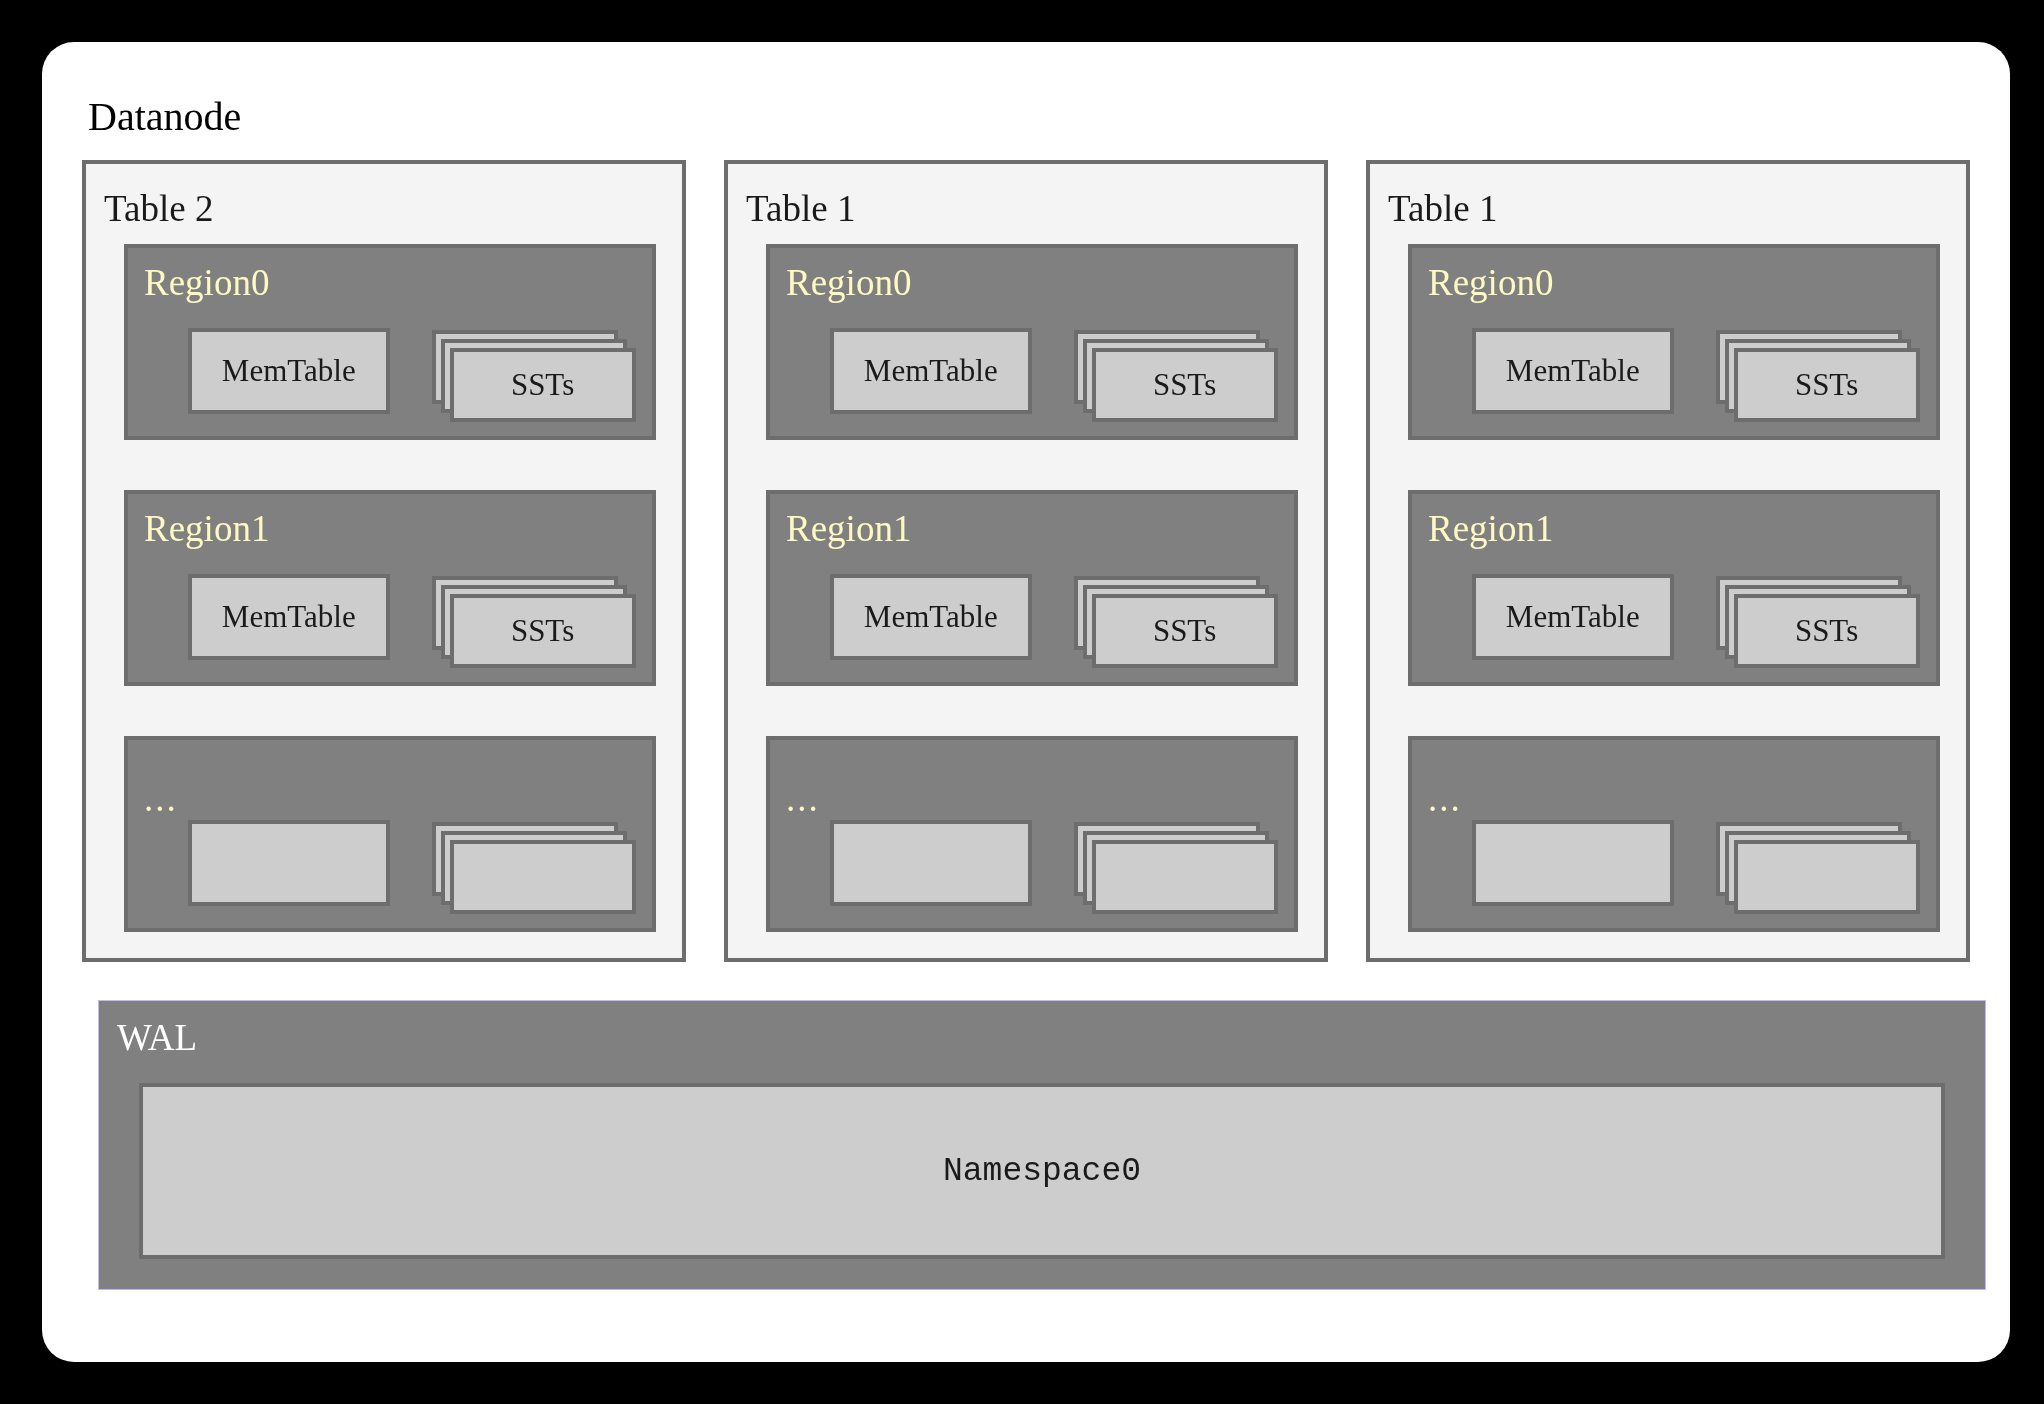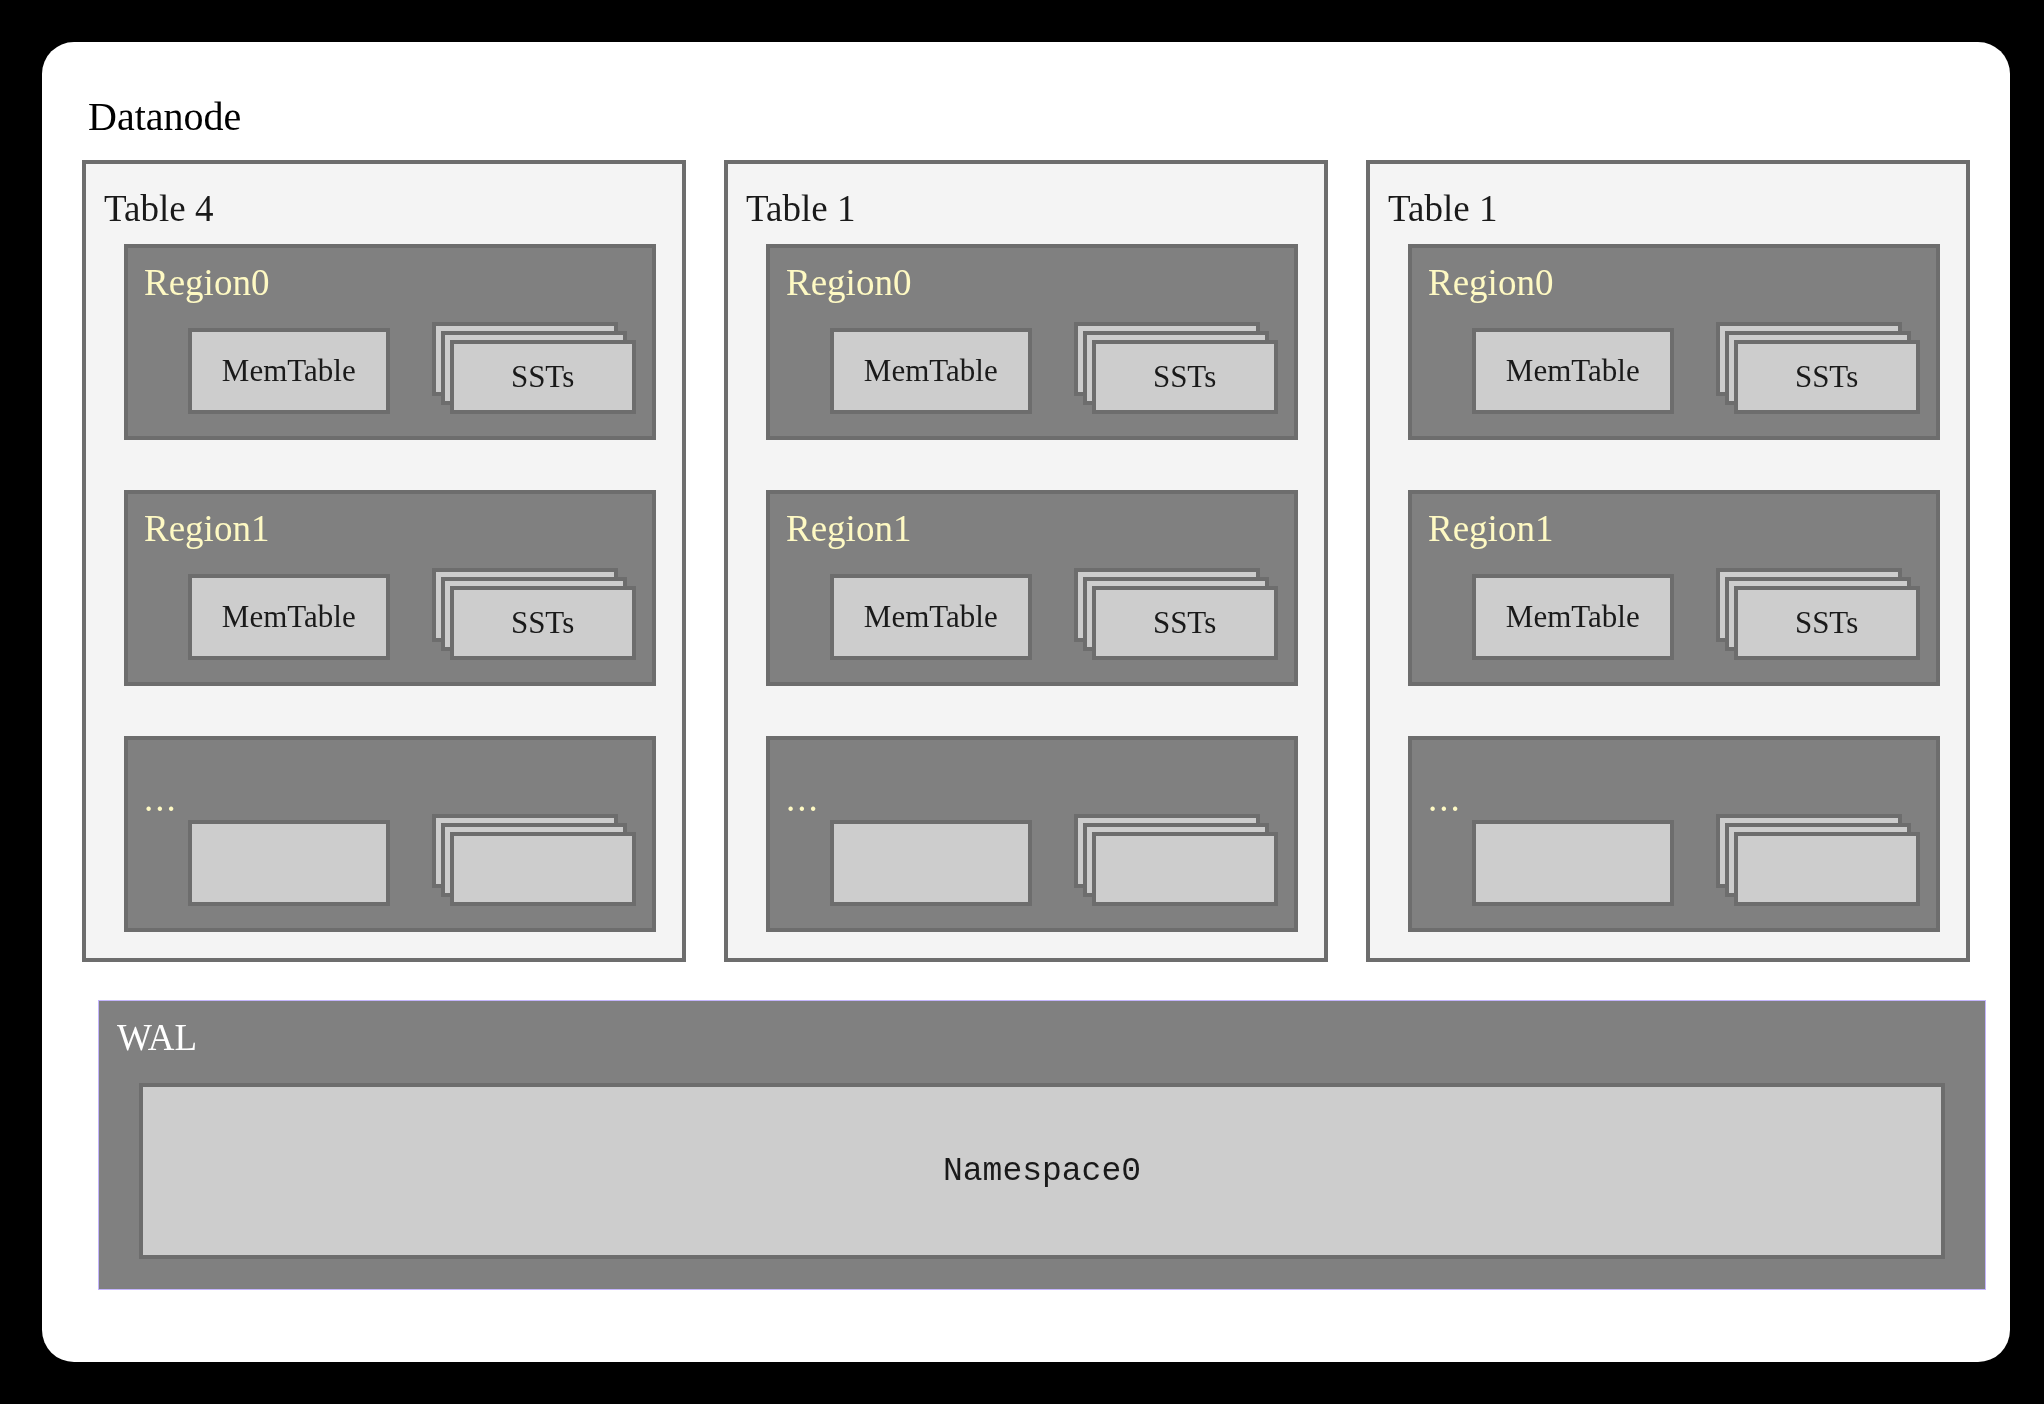--- a/index.html
+++ b/index.html
@@ -125,20 +125,21 @@
     color: #1a1a1a;
     margin-top: 6px;
   }
 
   
   .sst-stack {
     position: relative;
     width: 205px;
     height: 96px;
     margin-left: 42px;
+    margin-top: 8px;
   }
   .sst-layer {
     position: absolute;
     width: 186px;
     height: 74px;
     background: #cdcdcd;
     border: 4px solid #6d6d6d;
     box-sizing: border-box;
   }
   .sst-layer.l1 { left: 0px;  top: 0px;  }
@@ -199,21 +200,21 @@
 </head>
 <body>
 
 <div id="datanode-frame">
 
   <div id="datanode-title">Datanode</div>
 
   <div id="tables-row">
 
     <div class="table-panel">
-      <div class="table-panel-title">Table 4</div>
+      <div class="table-panel-title">Table 2</div>
       <div class="regions-stack">
 
         <div class="region">
           <div class="region-title">Region0</div>
           <div class="region-body">
             <div class="memtable">MemTable</div>
             <div class="sst-stack">
               <div class="sst-layer l1"></div>
               <div class="sst-layer l2"></div>
               <div class="sst-layer l3">SSTs</div>

